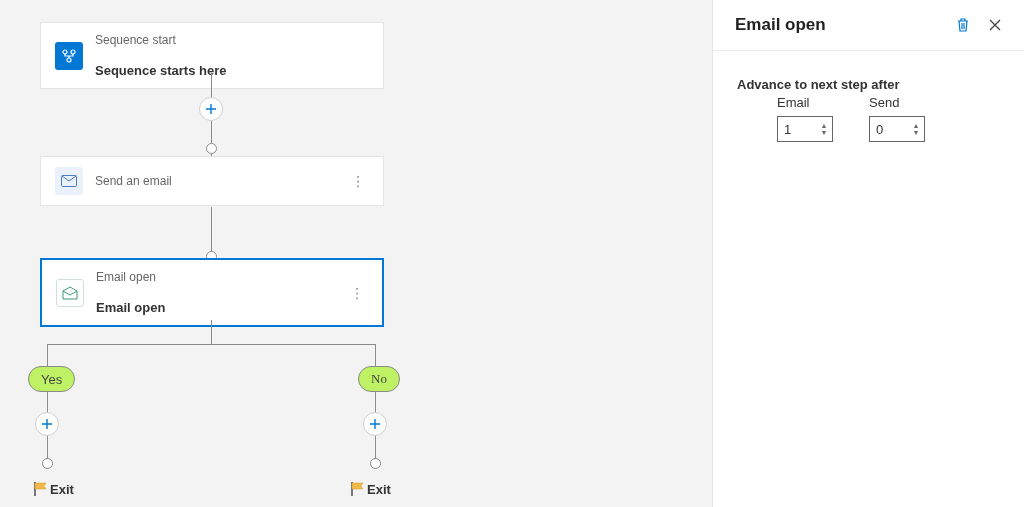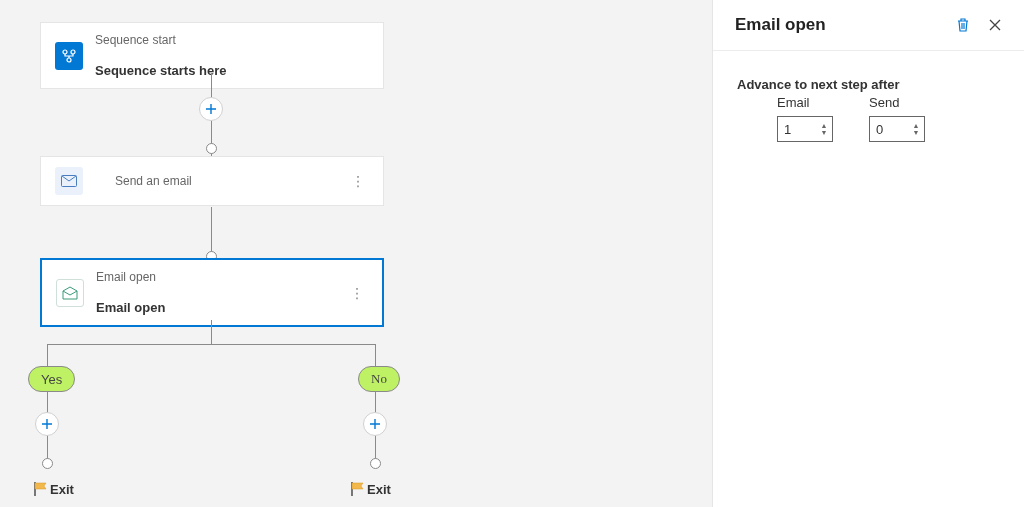--- a/index.html
+++ b/index.html
@@ -200,21 +200,21 @@
   </div>
 
   <div class="connector-v" style="left:211px; top:73px; height:84px;"></div>
   <div class="add-btn" style="left:199px; top:97px;">
     <svg width="12" height="12" viewBox="0 0 12 12">
         <path d="M6 1v10M1 6h10" stroke="#0078d4" stroke-width="1.4" fill="none"></path>
       </svg>
   </div>
   <div class="connector-dot" style="left:206px; top:143px;"></div>
 
-  <div class="node" style="left:40px; top:156px; width:344px;gap:20px;">
+  <div class="node" style="left:40px; top:156px; width:344px;">
     <div class="icon-box" style="background:#eaf1fb;">
       <svg width="16" height="12" viewBox="0 0 16 12">
           <rect x="0.5" y="0.5" width="15" height="11" rx="1" fill="none" stroke="#4a7cc0"></rect>
           <path d="M1 1l7 5 7-5" fill="none" stroke="#4a7cc0"></path>
         </svg>
     </div>
     <div class="texts">
       <span class="subtitle">Send an email</span>
     </div>
     <div class="more">⋮</div>

